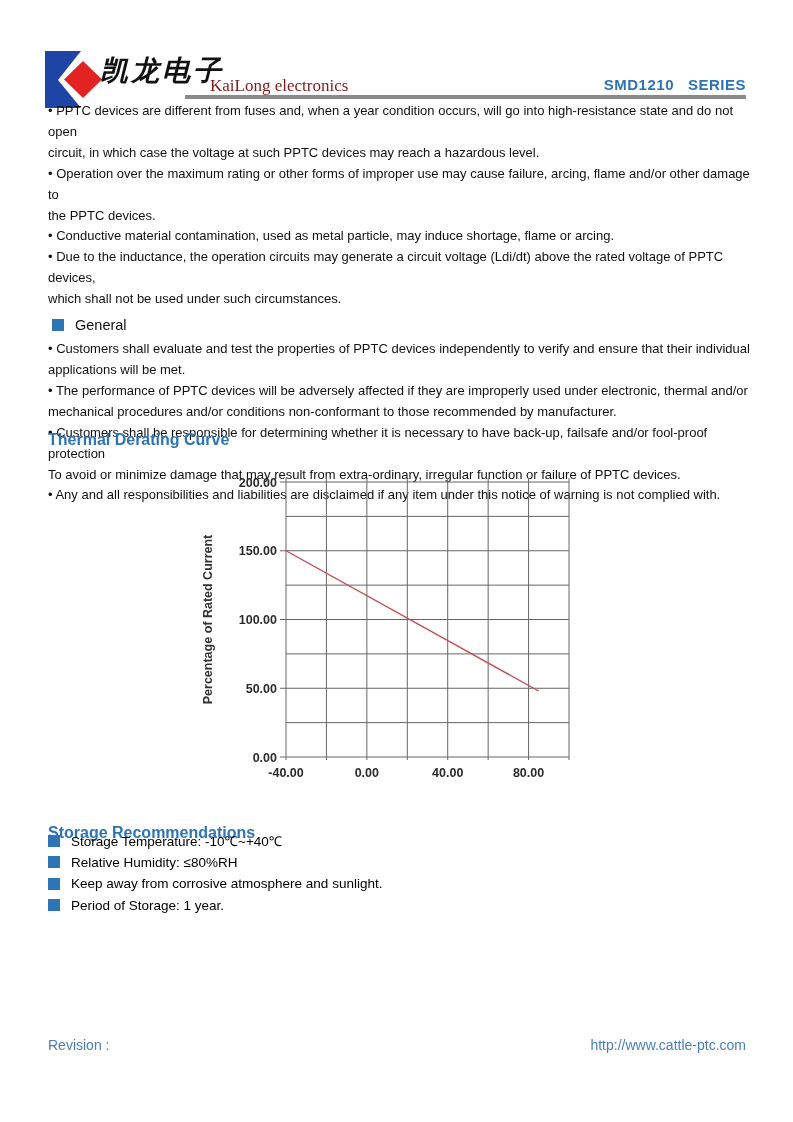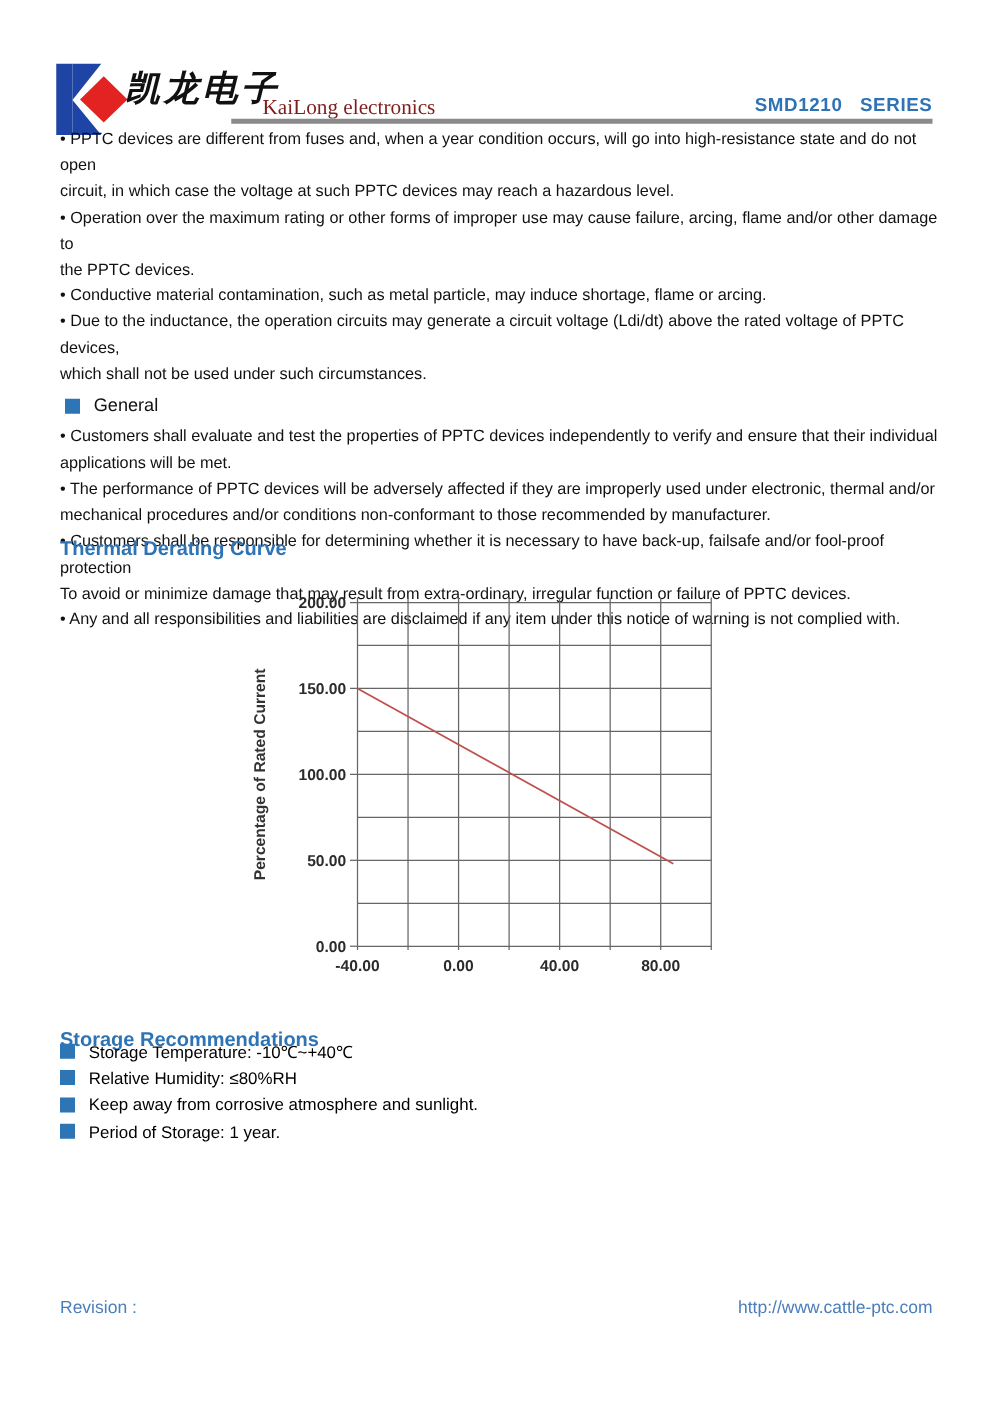--- a/index.html
+++ b/index.html
@@ -51,21 +51,21 @@
   <div class="series">SMD1210   SERIES</div>
   <div class="rule"></div>
 
   <div class="content">
     <div>
 
     <p class="para">• PPTC devices are different from fuses and, when a year condition occurs, will go into high-resistance state and do not open
 circuit, in which case the voltage at such PPTC devices may reach a hazardous level.</p>
         <p class="para">• Operation over the maximum rating or other forms of improper use may cause failure, arcing, flame and/or other damage to
 the PPTC devices.</p>
-        <p class="para">• Conductive material contamination, such as metal particle, may induce shortage, flame or arcing.</p>
+        <p class="para">• Conductive material contamination, used as metal particle, may induce shortage, flame or arcing.</p>
         <p class="para">• Due to the inductance, the operation circuits may generate a circuit voltage (Ldi/dt) above the rated voltage of PPTC devices,
 which shall not be used under such circumstances.</p>
       </div>
     <div class="heading-row">
       <span class="sq"></span>
       <span class="general-title">General</span>
     </div>
     <div>
 
     <p class="para">• Customers shall evaluate and test the properties of PPTC devices independently to verify and ensure that their individual

